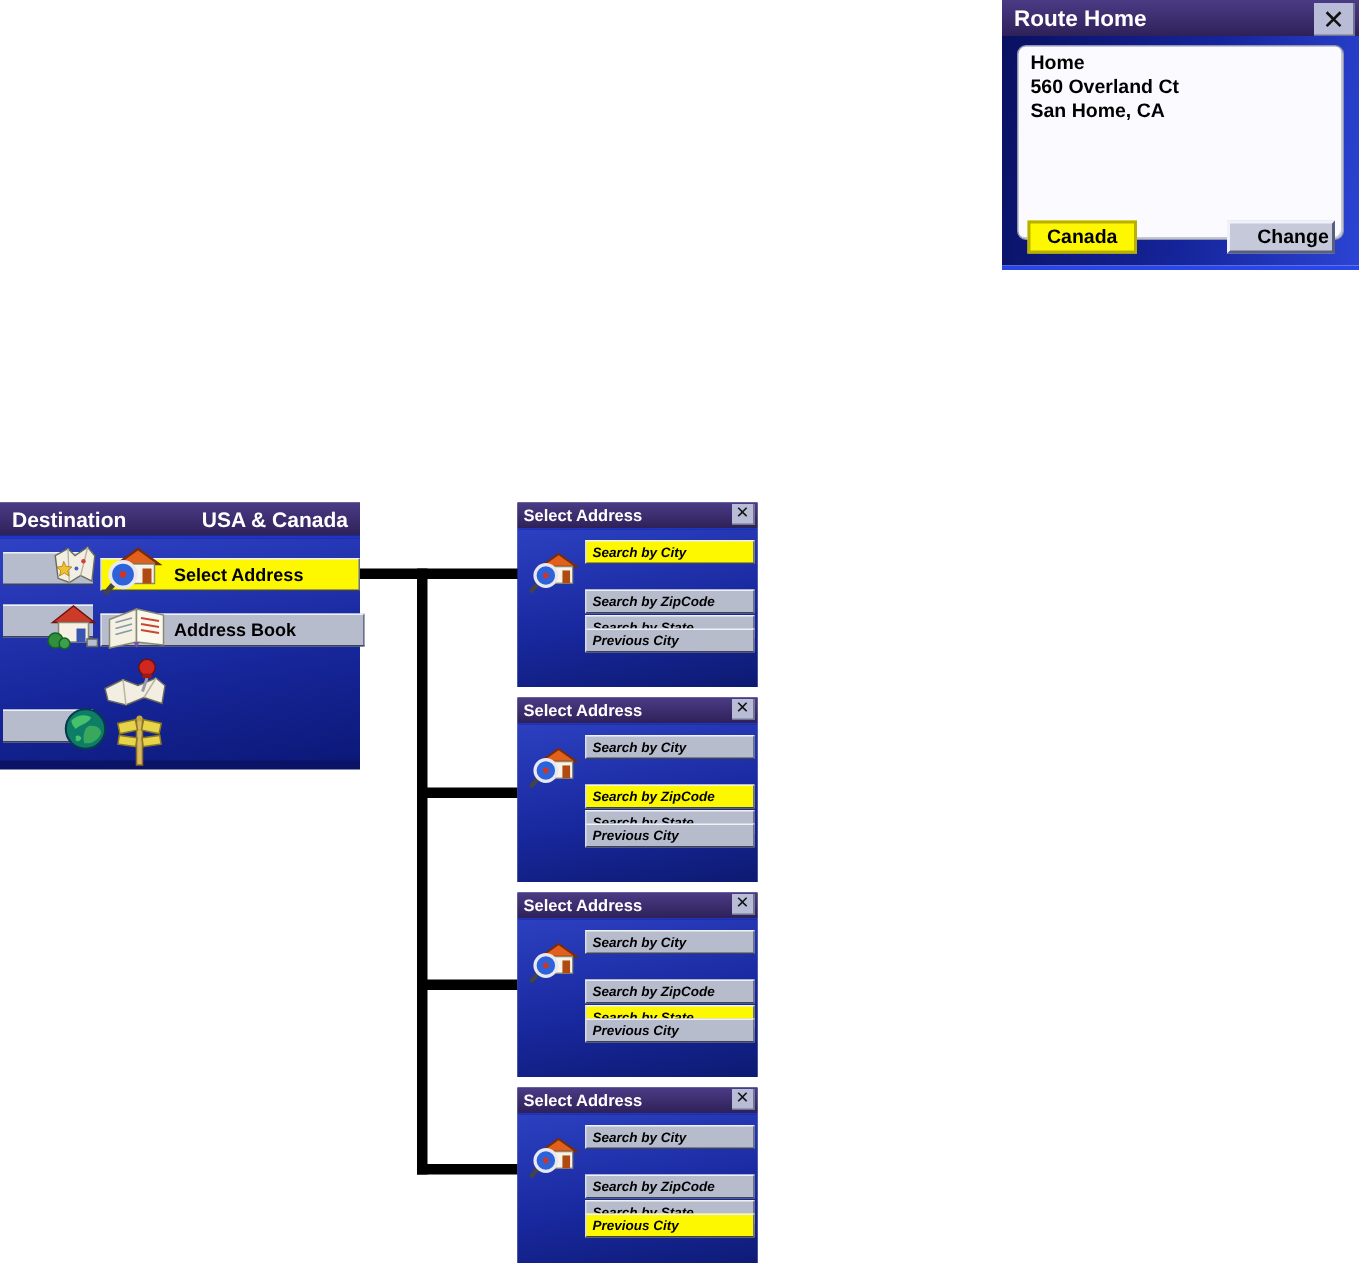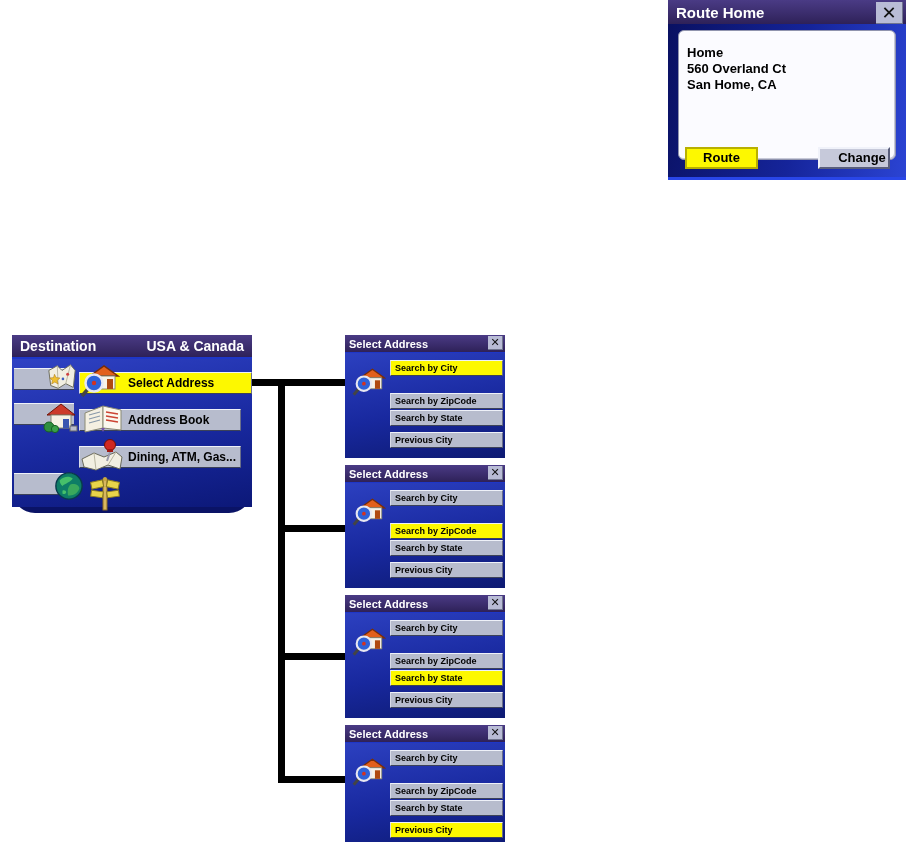--- a/index.html
+++ b/index.html
@@ -36,91 +36,90 @@
     position:absolute; left:668px; top:0; width:238px; height:180px;
     background:linear-gradient(100deg,#091060 0%,#15249a 55%,#2b44d4 100%);
     border-bottom:3px solid #2946e8;
   }
   .route-home .titlebar { height:24px; font-size:15px; padding-left:8px; }
   .route-home .xbtn { right:3px; top:2px; width:27px; height:22px; font-size:18px; }
   .addr-box {
     position:absolute; left:10px; top:30px; width:218px; height:130px;
     background:#fbfbff; border:1px solid #9094ae; border-radius:6px;
     box-shadow:inset -1px -1px 0 #c6c8d8;
-    padding:14px 8px; color:#000; font-size:13px; font-weight:bold; line-height:16px;
+    padding:3px 8px; color:#000; font-size:13px; font-weight:bold; line-height:16px;
   }
   .btn-route {
     position:absolute; left:17px; top:147px; width:73px; height:22px;
     background:#fdf800; border:2px solid #b8b000; color:#000;
     font-size:13px; font-weight:bold; text-align:center; line-height:18px;
   }
   .btn-change {
     position:absolute; left:150px; top:147px; width:72px; height:22px;
     background:#c6c9da; color:#000; font-size:13px; font-weight:bold;
     text-align:center; line-height:18px;
     border-top:2px solid #f0f2fa; border-left:2px solid #f0f2fa;
     border-bottom:2px solid #595e7c; border-right:2px solid #595e7c;padding-left:16px;
   }
 
   
   .destination {
-    position:absolute; left:12px; top:335px; width:240px; height:178px;
+    position:absolute; left:0; top:335px; width:240px; height:178px;
     background:#0a1366;
-    border-radius:23px;
   }
   .destination .titlebar { height:22px; font-size:14px; padding:0 8px; justify-content:space-between; }
   .destination .titleline { top:22px; }
   .dest-body {
     position:absolute; left:0; top:24px; width:240px; height:148px;
     background:linear-gradient(170deg,#2f42c4 0%,#18289e 55%,#0c1878 100%);
   }
   .side-bar {
     position:absolute; left:2px; width:60px; height:22px;
     background:#b7bccd;
     border-top:1px solid #eef1f8; border-bottom:1px solid #3c4258;
   }
   .dest-row {
-    position:absolute; left:67px; width:162px; height:22px;
+    position:absolute; left:67px; width:176px; height:22px;
     font-size:12px; padding-left:48px; line-height:20px; z-index:1;
   }
   .dest-row.selected { width:173px; }
 
   
   .sel-screen {
     position:absolute; left:345px; width:160px; height:123px; background:#0a1366;
   }
   .sel-screen .titlebar { height:17px; font-size:11px; padding-left:4px; }
   .sel-screen .titleline { top:17px; height:1px; }
   .sel-screen .xbtn { right:2px; top:1px; width:15px; height:14px; font-size:11px; }
   .sel-body {
     position:absolute; left:0; top:18px; width:160px; height:105px;
     background:linear-gradient(170deg,#2c40c0 0%,#18289e 55%,#0d1a72 100%);
   }
   .opt {
     position:absolute; left:45px; width:113px; height:16px;
-    font-size:9px; padding-left:4px; line-height:15px;
-  }
-  .r0{top:7px} .r1{top:40px} .r2{top:57px} .r3{top:79px}
+    font-size:9px; padding-left:4px; line-height:15px;font-style:italic;
+  }
+  .r0{top:7px} .r1{top:40px} .r2{top:57px} .r3{top:66px}
 </style>
 </head>
 <body>
 
 <div class="canvas">
 
   <div class="route-home">
     <div class="titlebar">
       <span>Route Home</span>
     </div>
     <div class="xbtn">✕</div>
     <div class="addr-box">
       <div>Home</div>
       <div>560 Overland Ct</div>
       <div>San Home, CA</div>
     </div>
-    <div class="btn-route">Route</div>
+    <div class="btn-route">Canada</div>
     <div class="btn-change">Change</div>
   </div>
 
   <div class="destination">
     <div class="titlebar">
       <span>Destination</span>
       <span>USA &amp; Canada</span>
     </div>
     <div class="titleline"></div>
     <div class="dest-body">
@@ -146,21 +145,20 @@
       </svg>
       <svg class="icon-abs" style="left:42px;top:112px" width="30" height="30" viewBox="0 0 32 32">
         <circle cx="16" cy="16" r="14" fill="#0e7d66" stroke="#083b4c" stroke-width="1.5"></circle>
         <path d="M6 10 C10 6,16 5,20 8 C18 12,12 13,9 16 C7 14,6 12,6 10Z" fill="#46c06a"></path>
         <path d="M18 14 C23 13,27 15,27 19 C25 24,20 27,15 26 C14 21,15 16,18 14Z" fill="#3aa85c"></path>
         <path d="M9 21 C11 20,13 21,13 23 C12 25,10 25,9 24Z" fill="#46c06a"></path>
       </svg>
 
       <div class="dest-row graybtn selected" style="top:13px">Select Address</div>
       <div class="dest-row graybtn" style="top:50px">Address Book</div>
-      <div class="dest-row graybtn" style="top:87px">Dining, ATM, Gas...</div>
 
       <svg class="icon-abs" style="left:68px;top:4px" width="40" height="36" viewBox="0 0 40 36">
         <polygon points="10,13 24,3 38,13" fill="#e2601c" stroke="#7a2d05" stroke-width="1.5"></polygon>
         <rect x="13" y="13" width="22" height="13" fill="#f7f3e8" stroke="#8a8a74"></rect>
         <rect x="27" y="16" width="6" height="10" fill="#b04a10"></rect>
         <line x1="8" y1="26" x2="2" y2="33" stroke="#444" stroke-width="3.5"></line>
         <circle cx="14" cy="20" r="8.5" fill="#2e62d9" stroke="#e8e8f2" stroke-width="2.5"></circle>
         <circle cx="14" cy="20" r="2.2" fill="#d23322"></circle>
       </svg>
       <svg class="icon-abs" style="left:70px;top:42px" width="42" height="34" viewBox="0 0 42 34">

